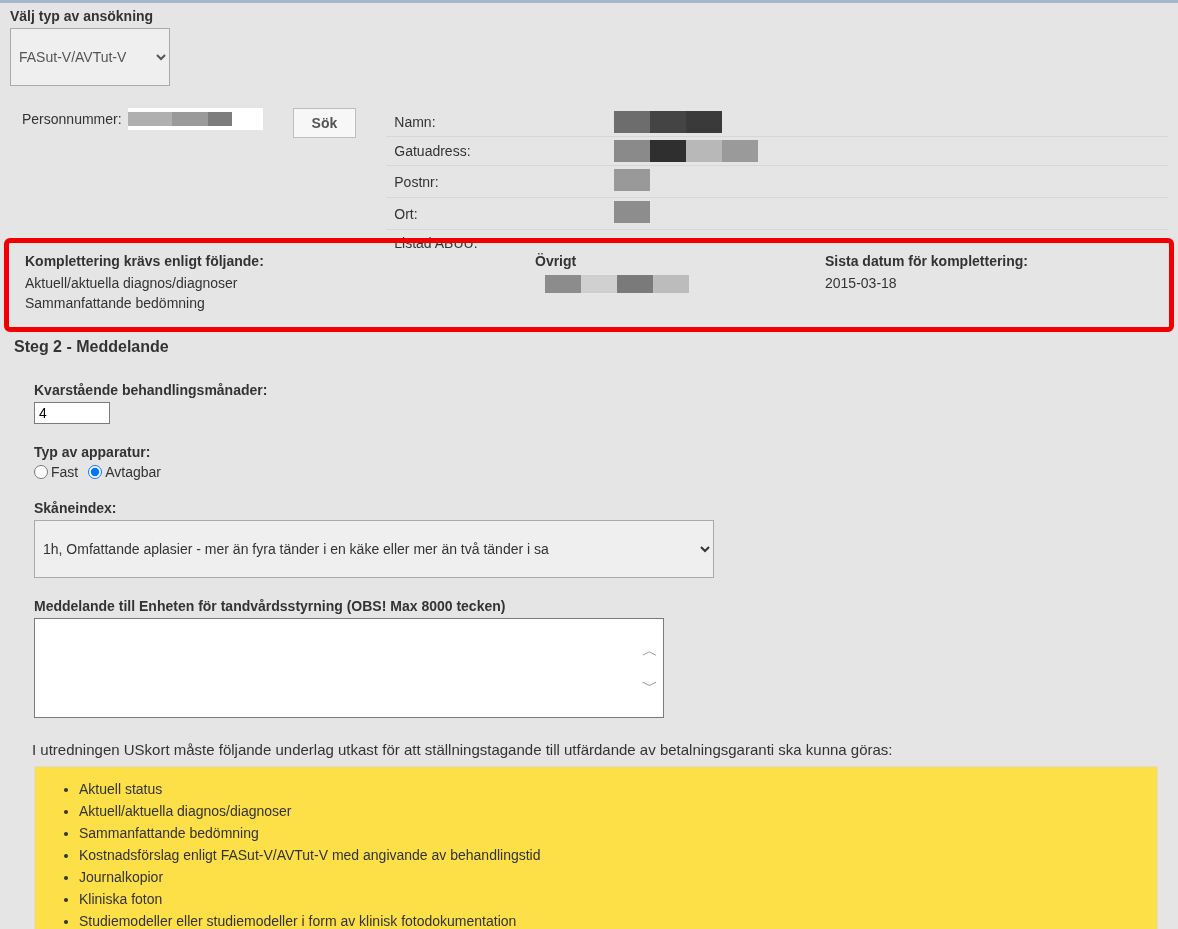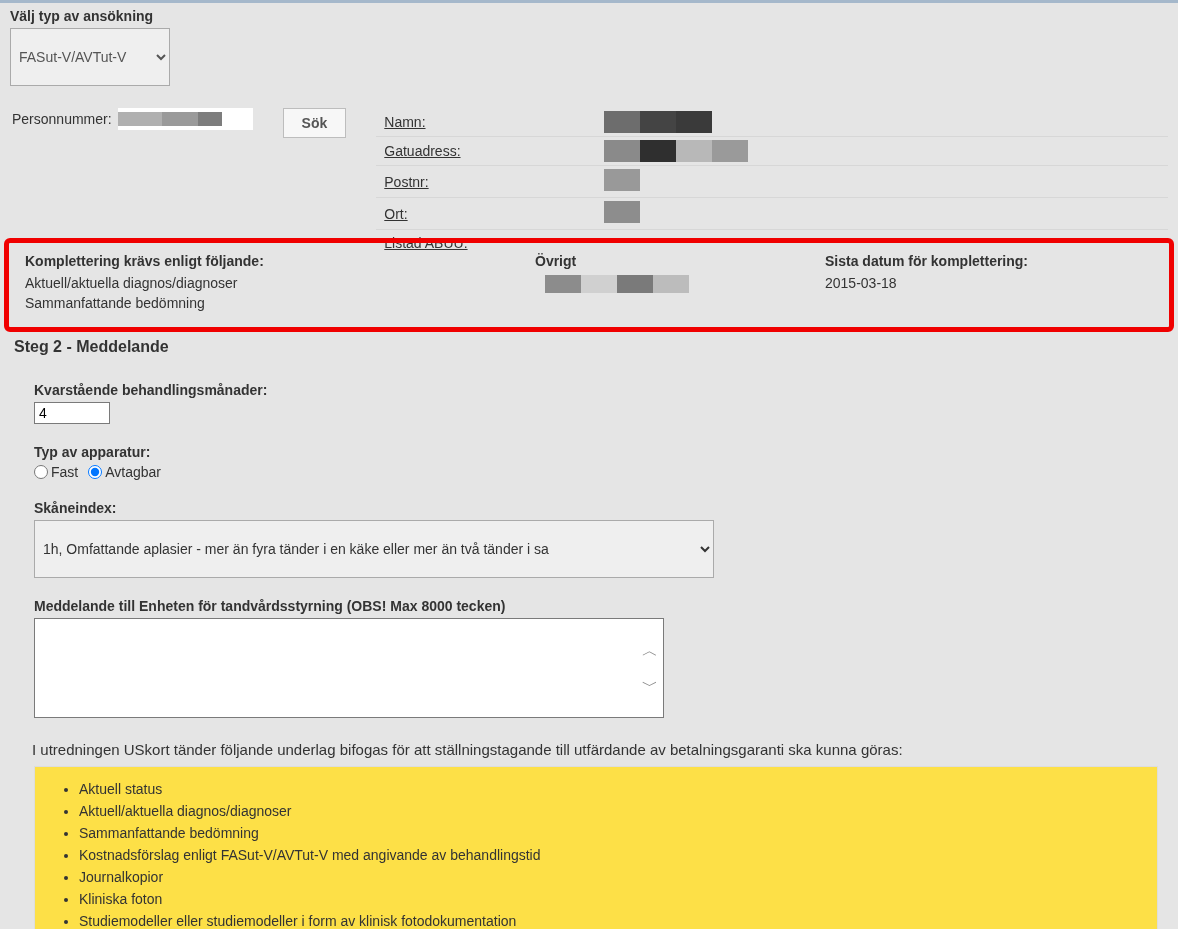--- a/index.html
+++ b/index.html
@@ -32,21 +32,21 @@
     .top-row {
       display: flex;
       gap: 30px;
       margin-top: 22px;
       align-items: flex-start;
     }
     .pnr-group {
       display: flex;
       align-items: center;
       gap: 6px;
-      margin-left: 2px;
+      margin-left: 12px;
     }
     .pnr-label { font-size: 14px; }
     .pnr-box {
       width: 135px;
       height: 22px;
       background: #fff;
       display: flex;
       align-items: center;
     }
     .censor-block { display:inline-block; height: 14px; }
@@ -63,21 +63,21 @@
     .details-table {
       flex: 1;
       border-collapse: collapse;
     }
     .details-table td {
       padding: 3px 8px;
       border-bottom: 1px solid #d7d7d7;
       vertical-align: middle;
       height: 26px;
     }
-    .details-table td.lbl { width: 220px; font-size: 14px; text-decoration: underline; }
+    .details-table td.lbl { width: 220px; font-size: 14px; }
     .details-table td.val { }
     .details-last-row td { border-bottom: none; }
     .highlight-box {
       border: 5px solid #f00000;
       border-radius: 6px;
       margin: 6px -6px 6px -6px;
       padding: 10px 16px 12px 16px;
       position: relative;
     }
     .komp-row {
@@ -280,21 +280,21 @@
       <span class="field-label-bold">Meddelande till Enheten för tandvårdsstyrning (OBS! Max 8000 tecken)</span>
       <div class="ta-wrap">
         <textarea class="msg-textarea" style=""></textarea>
         <div class="ta-arrows">
           <span>︿</span>
           <span>﹀</span>
         </div>
       </div>
     </div>
 
-    <div class="instr-line">I utredningen USkort tänder följande underlag bifogas för att ställningstagande till utfärdande av betalningsgaranti ska kunna göras:</div>
+    <div class="instr-line">I utredningen USkort måste följande underlag utkast för att ställningstagande till utfärdande av betalningsgaranti ska kunna göras:</div>
 
     <div class="white-box">
       <ul>
         <li>Aktuell status</li>
         <li>Aktuell/aktuella diagnos/diagnoser</li>
         <li>Sammanfattande bedömning</li>
         <li>Kostnadsförslag enligt FASut-V/AVTut-V med angivande av behandlingstid</li>
         <li>Journalkopior</li>
         <li>Kliniska foton</li>
         <li>Studiemodeller eller studiemodeller i form av klinisk fotodokumentation</li>

